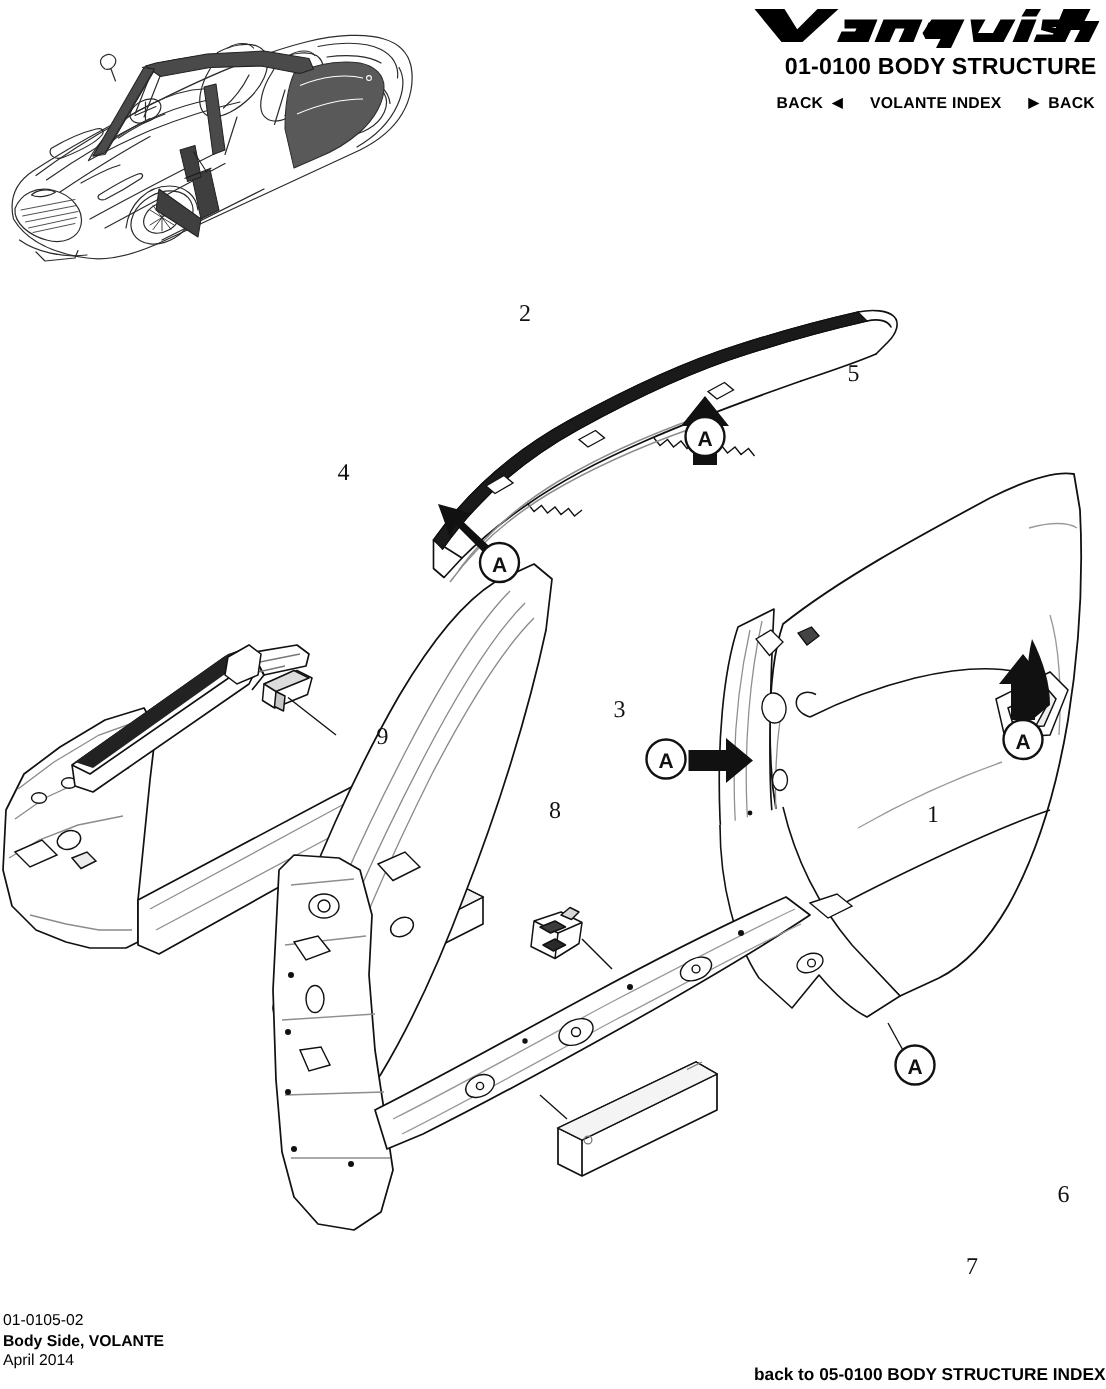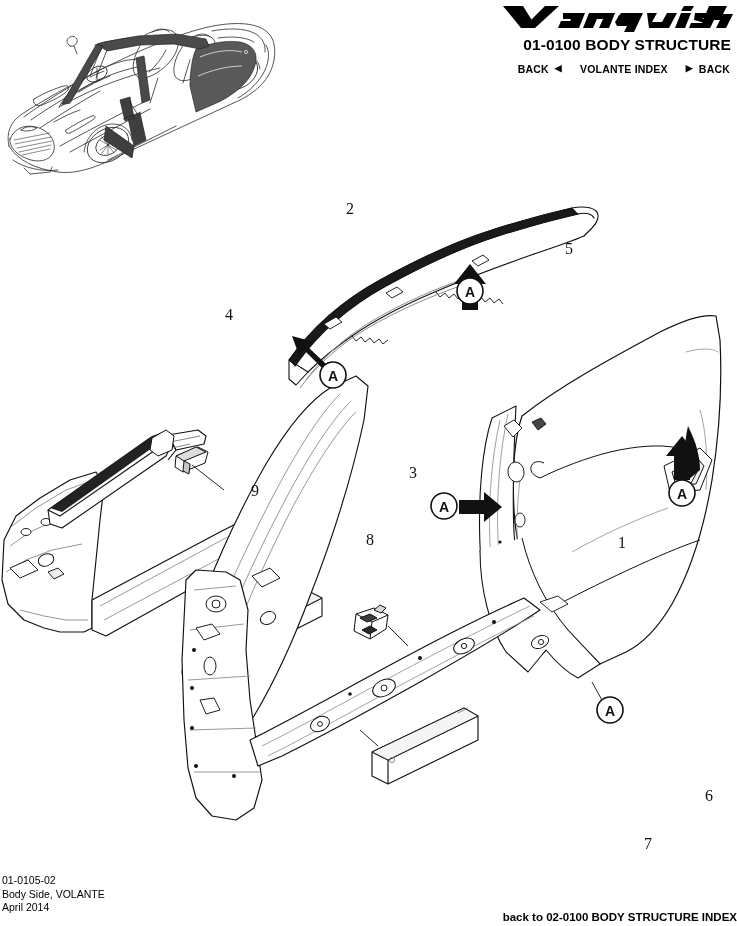--- a/index.html
+++ b/index.html
@@ -39,21 +39,21 @@
   .diagram svg{display:block;}
 
   
   .footer{position:absolute;left:0;top:874px;width:711px;height:52px;padding-left:30px;}
   .footer-left{
     position:absolute;left:2px;top:0;
     font-family:"Liberation Sans", sans-serif;
     font-size:10.5px;line-height:13.5px;
   }
   .footer-left .l1{font-weight:normal;}
-  .footer-left .l2{font-weight:normal;}
+  .footer-left .l2{font-weight:bold;}
   .footer-left .l3{font-weight:normal;}
   .footer-right{
     position:absolute;right:4px;bottom:3px;
     font-family:"Liberation Sans", sans-serif;
     font-weight:bold;font-size:11.5px;white-space:nowrap;cursor:pointer;
   }
 </style>
 </head>
 <body>
 
@@ -574,16 +574,16 @@
       </g>
     </svg>
   </div>
 
   <div class="footer">
     <div class="footer-left">
       <div class="l1">01-0105-02</div>
       <div class="l2">Body Side, VOLANTE</div>
       <div class="l3">April 2014</div>
     </div>
-    <div class="footer-right">back to 02-0100 BODY STRUCTURE INDEX</div>
+    <div class="footer-right">back to 05-0100 BODY STRUCTURE INDEX</div>
   </div>
 
 </div>
 
 </body></html>

